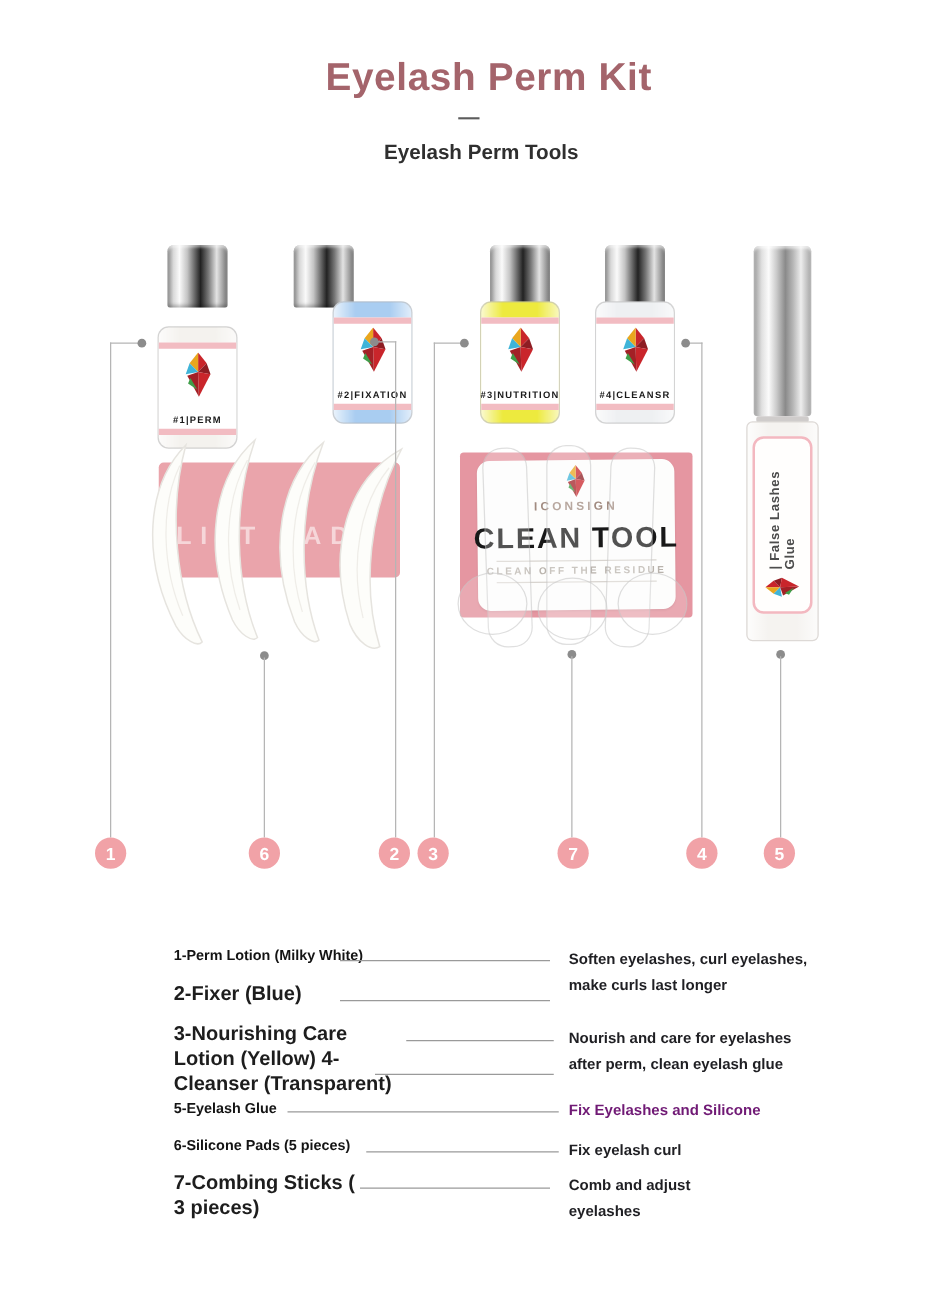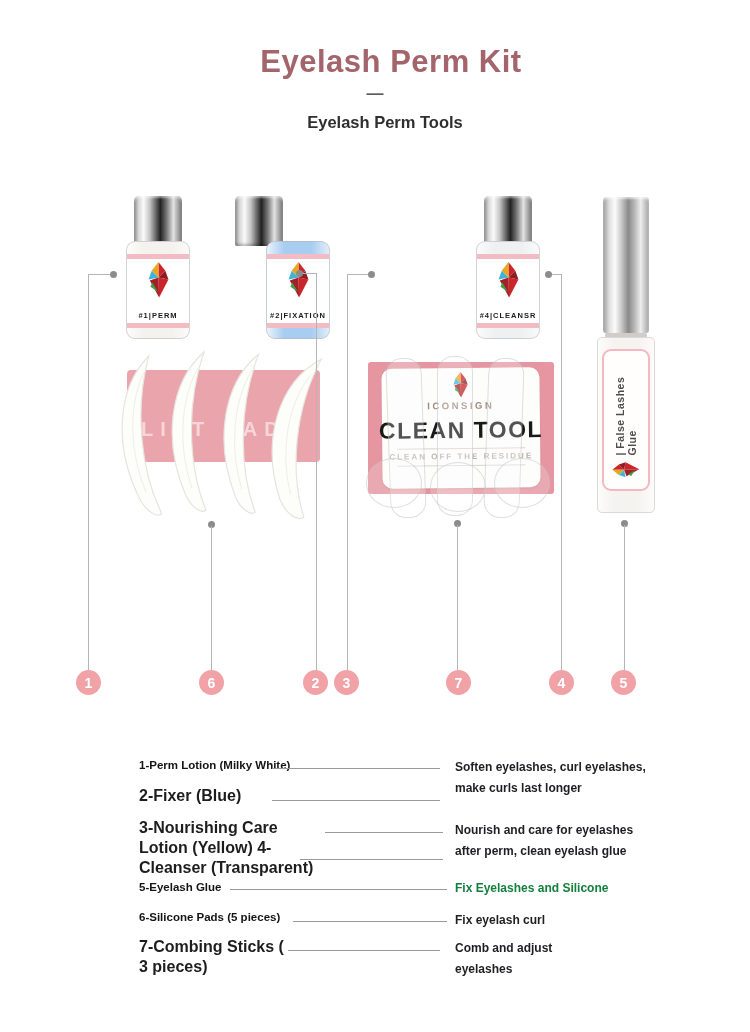--- a/index.html
+++ b/index.html
@@ -18,21 +18,21 @@
   .bottle{position:absolute;width:64px;height:142px;}
   .b1{left:126px;top:196px;} .b2{left:227px;top:196px;}
   .b3{left:384px;top:196px;} .b4{left:476px;top:196px;}
   .cap{position:absolute;left:8px;top:0;width:48px;height:50px;
     border-radius:5px 5px 2px 2px;
     background:linear-gradient(90deg,#8d8d8d 0%,#d9d9d9 10%,#fafafa 20%,#c4c4c4 33%,#555 48%,#222 55%,#777 68%,#e3e3e3 82%,#989898 94%,#787878 100%);
     box-shadow:inset 0 2px 2px rgba(255,255,255,.5), inset 0 -2px 3px rgba(0,0,0,.25);}
   .bbody{position:absolute;left:0;top:45px;width:62px;height:96px;border-radius:9px;
     border:1px solid rgba(180,180,180,.55);
     background-image:linear-gradient(90deg,rgba(255,255,255,.75),rgba(255,255,255,0) 28%,rgba(255,255,255,0) 72%,rgba(255,255,255,.65));}
-  .liquid-perm{background-color:#f4f2ee;}
+  .liquid-perm{background-color:#f4f2ee;margin-top:20px;}
   .liquid-fixation{background-color:#a9cdf1;margin-left:39px;}
   .liquid-nutrition{background-color:#edea3e;}
   .liquid-cleanser{background-color:#eef0f2;}
   .blabel{position:absolute;left:0;top:12px;width:62px;height:64px;background:#fff;
     border-top:5px solid #f2bcc2;border-bottom:5px solid #f2bcc2;
     display:flex;flex-direction:column;align-items:center;justify-content:space-between;}
   .blabel svg{margin-top:3px;}
   .blabel-text{font-size:7.5px;font-weight:bold;color:#1a1a1a;letter-spacing:1px;
     white-space:nowrap;margin-bottom:3px;}
   
@@ -80,21 +80,21 @@
   .callout{position:absolute;width:25px;height:25px;border-radius:50%;background:#f1a2a7;
     color:#fff;font-size:14px;font-weight:bold;display:flex;align-items:center;justify-content:center;
     top:670px;}
   
   .lg-label-sm{position:absolute;left:139px;font-size:11.5px;font-weight:bold;color:#141414;}
   .lg-label-lg{position:absolute;left:139px;font-size:16px;font-weight:bold;color:#1d1d1d;
     white-space:pre-line;line-height:20px;}
   .lg-line{position:absolute;height:1px;background:#9a9a9a;}
   .lg-desc{position:absolute;left:455px;width:250px;font-size:12px;font-weight:bold;
     color:#1f1f23;white-space:pre-line;line-height:21px;}
-  .lg-desc-navy{color:#15803d;}
+  .lg-desc-navy{color:#701a75;}
 </style>
 </head>
 <body>
 
 <div class="canvas">
 
   <svg width="0" height="0" style="position:absolute">
     <defs>
       <g id="dlogo">
         <polygon points="20,0 31,14 20,25" fill="#c9252b"></polygon>
@@ -129,20 +129,31 @@
     <div class="bbody liquid-fixation">
       <div class="blabel">
         <svg viewBox="0 0 40 58" width="25" height="36">
             <use href="#dlogo"></use>
           </svg>
         <div class="blabel-text">#2|FIXATION</div>
       </div>
     </div>
   </div>
 
+  <div class="bottle b3">
+    <div class="cap"></div>
+    <div class="bbody liquid-nutrition">
+      <div class="blabel">
+        <svg viewBox="0 0 40 58" width="25" height="36">
+            <use href="#dlogo"></use>
+          </svg>
+        <div class="blabel-text">#3|NUTRITION</div>
+      </div>
+    </div>
+  </div>
 
   <div class="bottle b4">
     <div class="cap"></div>
     <div class="bbody liquid-cleanser">
       <div class="blabel">
         <svg viewBox="0 0 40 58" width="25" height="36">
             <use href="#dlogo"></use>
           </svg>
         <div class="blabel-text">#4|CLEANSR</div>
       </div>

